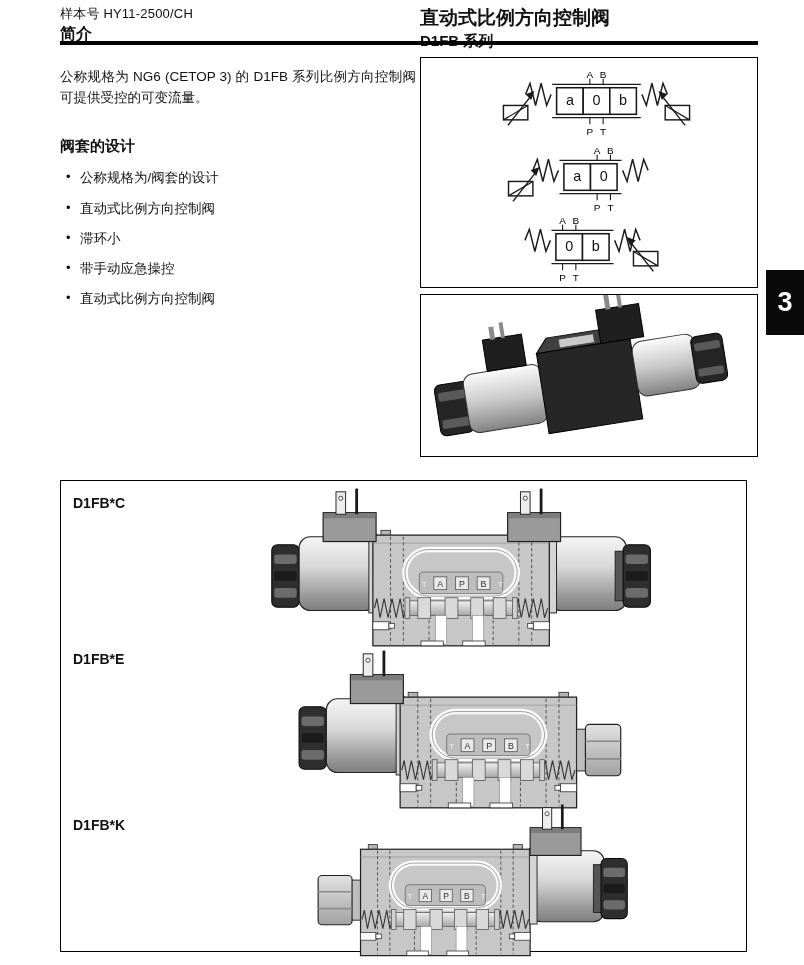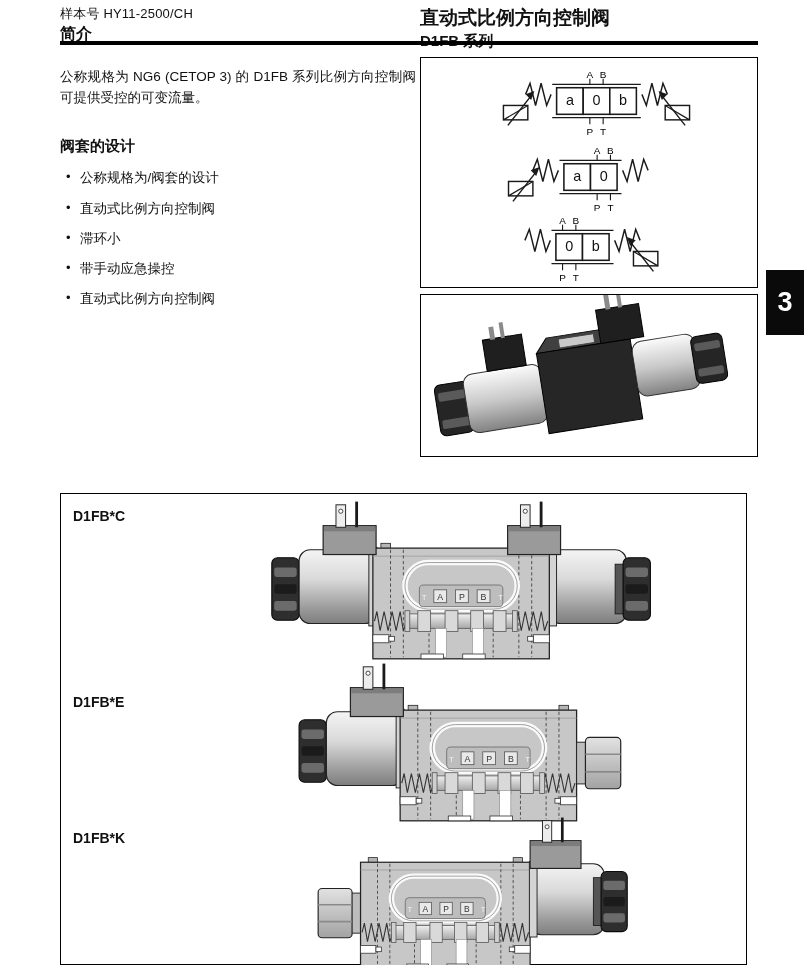--- a/index.html
+++ b/index.html
@@ -18,21 +18,21 @@
   
   .col-left{position:absolute;left:60px;top:66px;width:356px;font-size:13.5px;line-height:1.56;text-align:justify;}
   .col-left p{margin:0 0 6px 0;}
   .feat-head{font-size:15px;font-weight:bold;margin:26px 0 10px 0;}
   .feat-item{display:flex;align-items:flex-start;margin:0 0 9px 6px;font-size:13.5px;}
   .feat-item .dot{width:14px;flex:0 0 14px;font-size:13px;line-height:1.5;}
   
   .panel{position:absolute;border:1px solid #000;background:#fff;box-sizing:border-box;}
   .sym-box{left:420px;top:57px;width:338px;height:231px;}
   .photo-box{left:420px;top:294px;width:338px;height:163px;}
-  .fig-box{left:60px;top:480px;width:687px;height:472px;margin-top:13px;}
+  .fig-box{left:60px;top:480px;width:687px;height:472px;}
   .sym-svg{position:absolute;}
   .fig-label{position:absolute;left:12px;font-size:14px;font-weight:bold;}
   .fig-svg{position:absolute;}
   
   .section-tab{
     position:absolute;left:766px;top:270px;width:38px;height:65px;background:#0a0a0a;
     display:flex;align-items:center;justify-content:center;
   }
   .section-tab span{color:#fff;font-size:27px;font-weight:bold;}
   svg text{font-family:"Liberation Sans","DejaVu Sans",sans-serif;}
@@ -270,21 +270,21 @@
     </svg>
   </div>
 
   <div class="section-tab">
     <span>3</span>
   </div>
 
   <div class="panel fig-box">
 
     <div class="fig-label" style="top:14px">D1FB*C</div>
-    <div class="fig-label" style="top:200px">D1FB*E</div>
+    <div class="fig-label" style="top:170px">D1FB*E</div>
     <div class="fig-label" style="top:336px">D1FB*K</div>
 
     <svg class="fig-svg" style="left:206px;top:6px" width="385" viewBox="0 0 480 210">
       <use href="#capL" transform="translate(6,72)"></use>
       <use href="#tubeL" transform="translate(40,62)"></use>
       <use href="#tubeL" transform="translate(448,62) scale(-1,1)"></use>
       <use href="#capL" transform="translate(478,72) scale(-1,1)"></use>
       <use href="#xbody" transform="translate(132,54)"></use>
       <use href="#conn" transform="translate(70,32)"></use>
       <use href="#conn" transform="translate(300,32)"></use>

